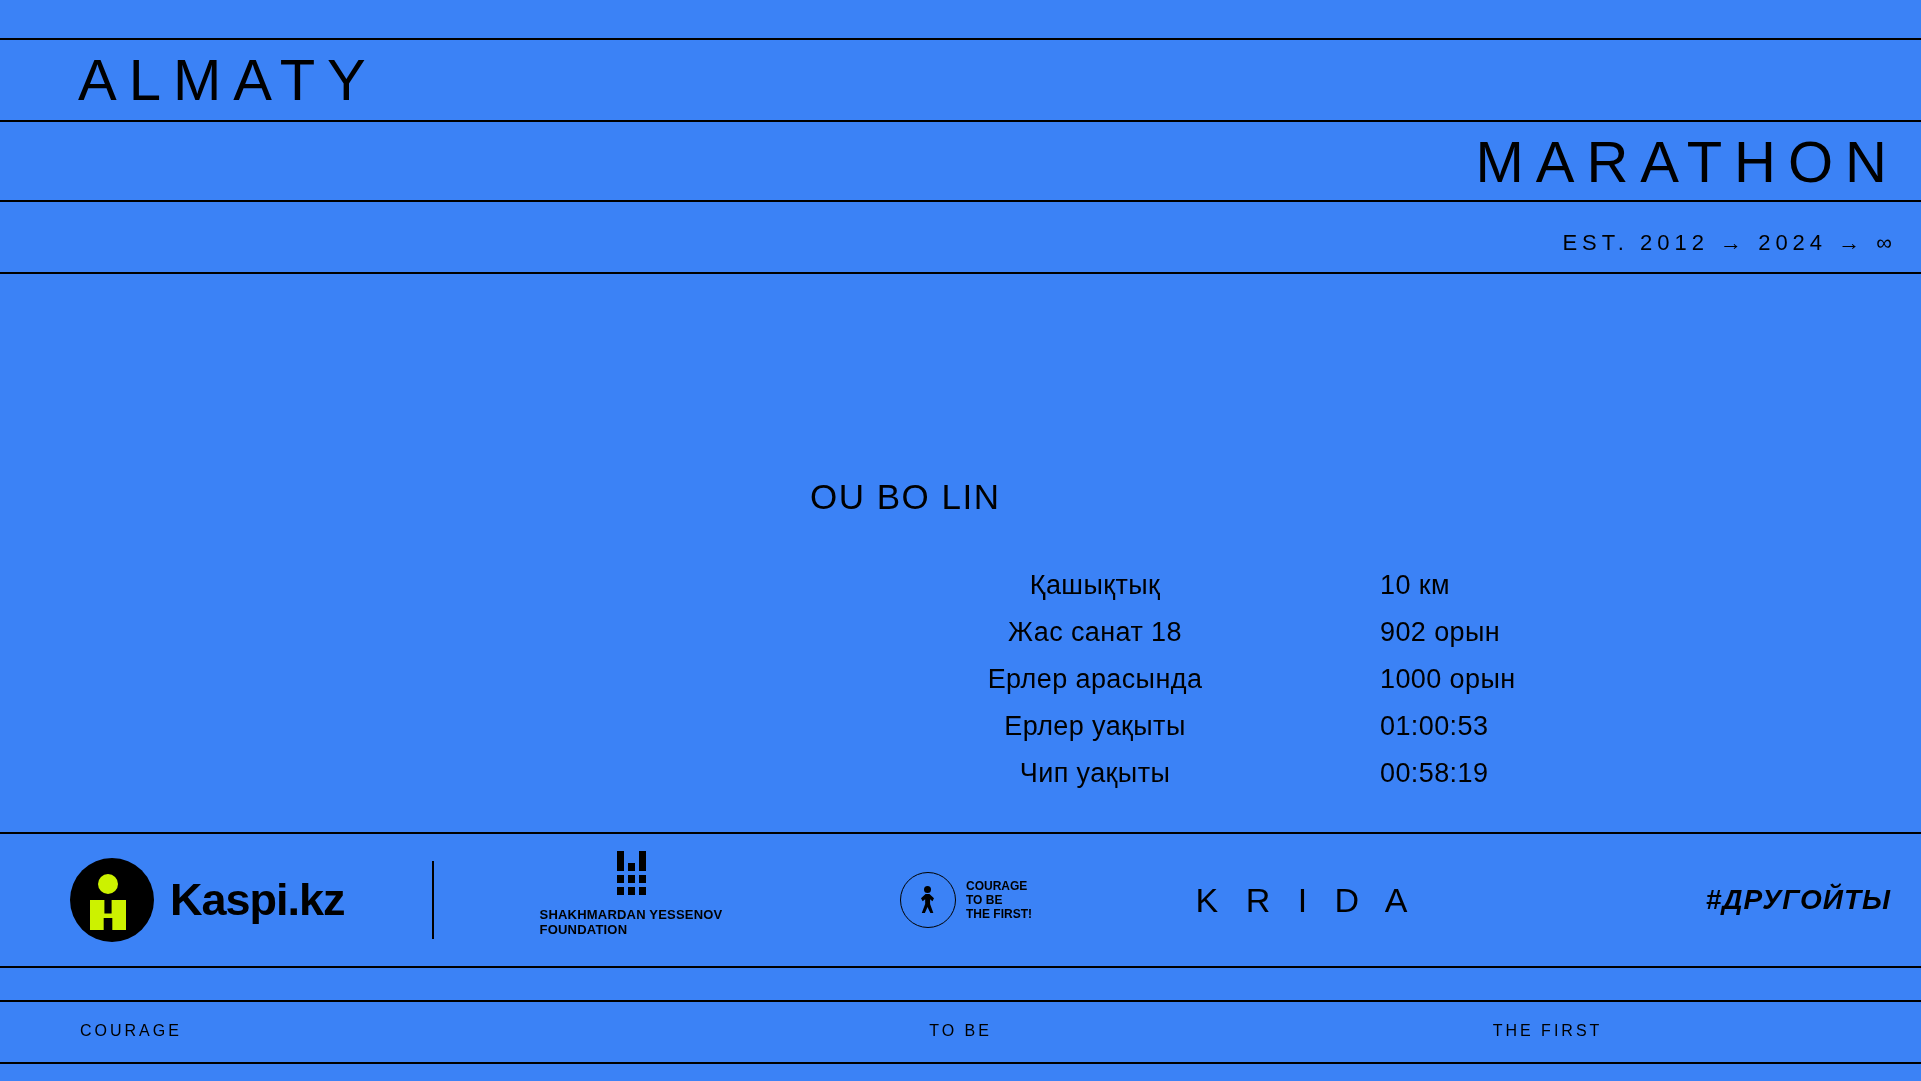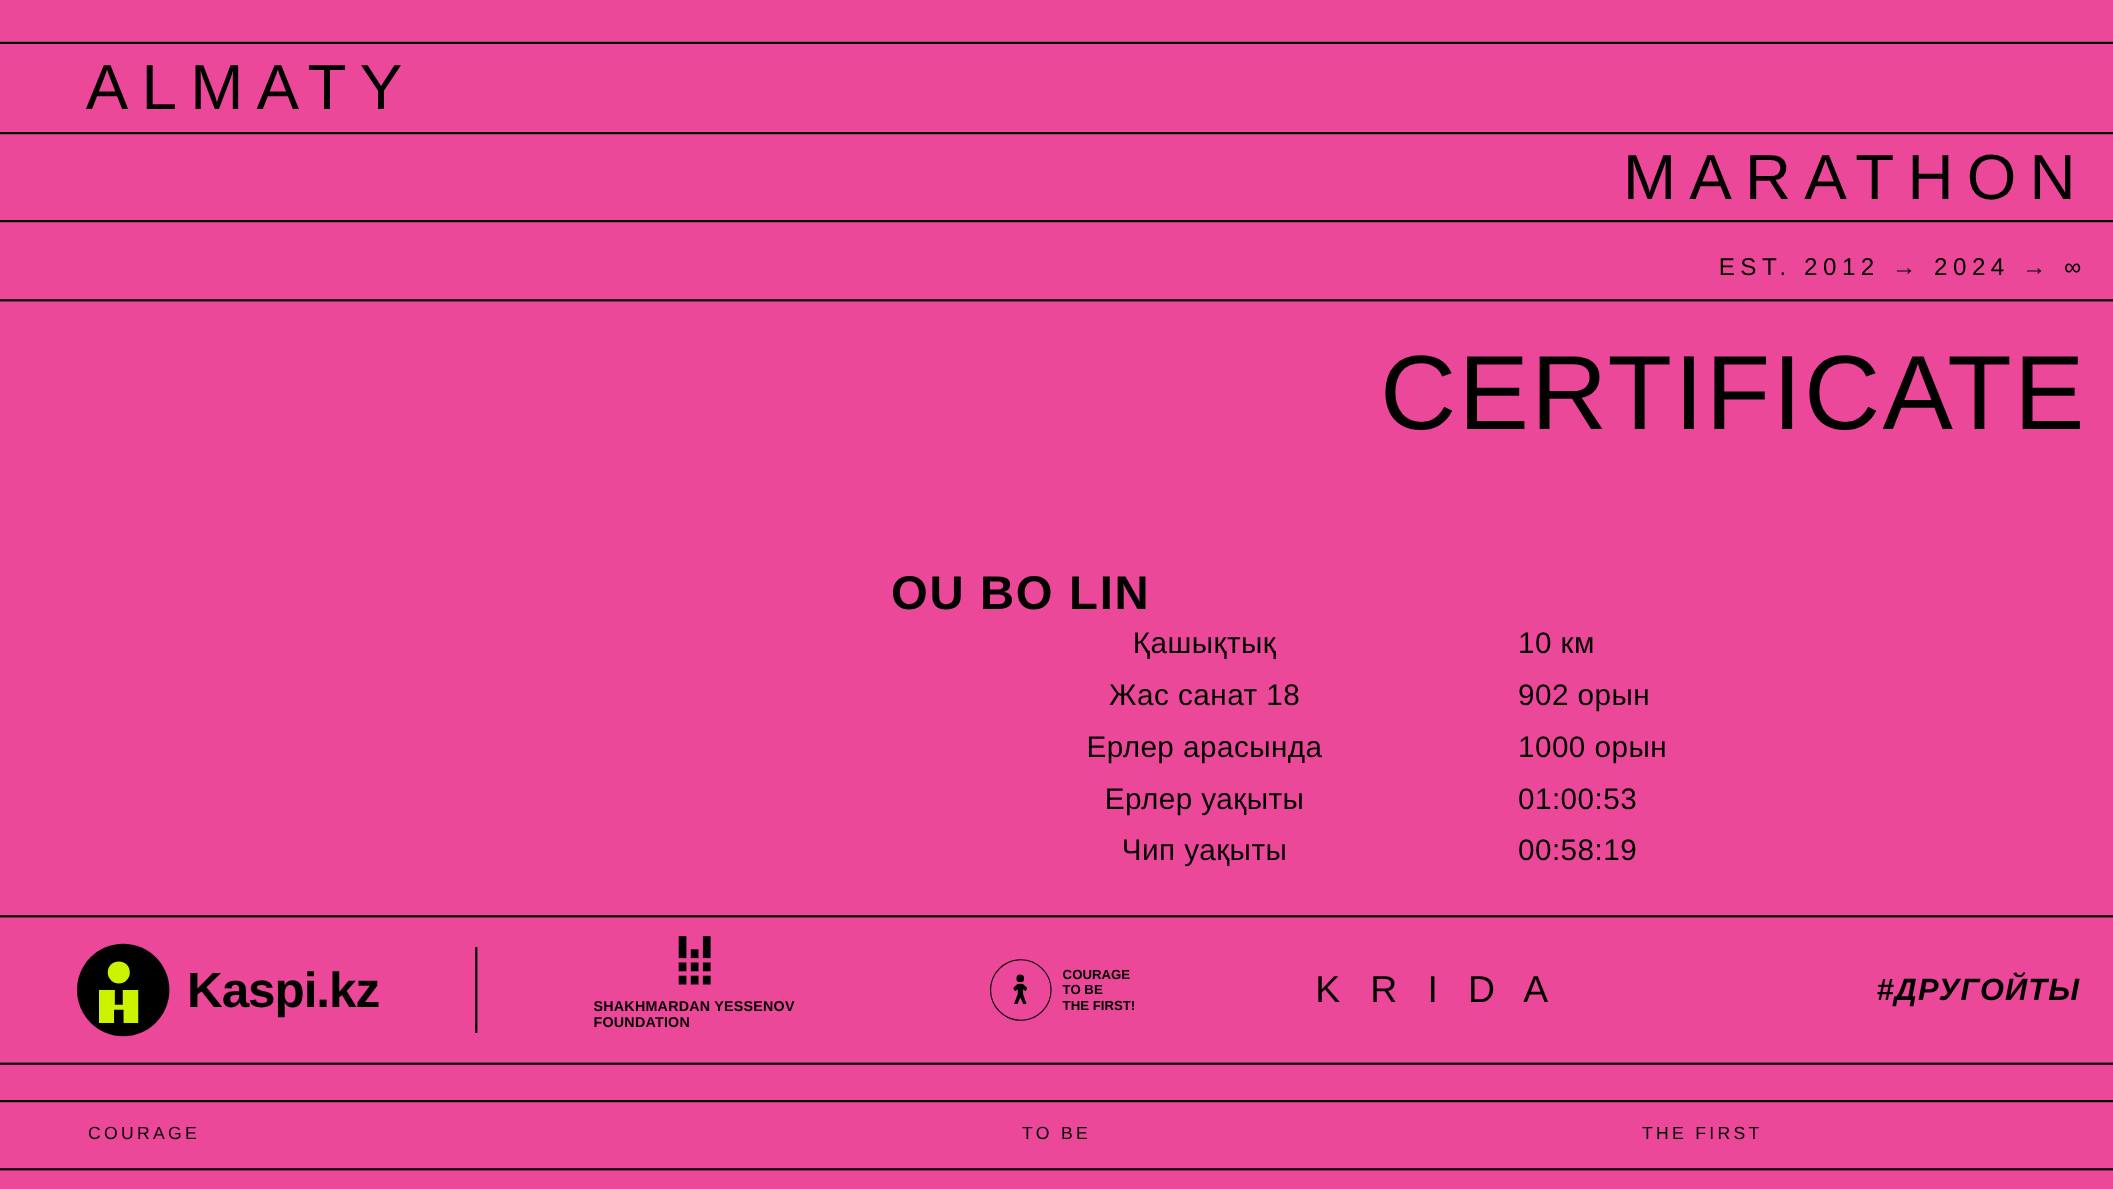--- a/index.html
+++ b/index.html
@@ -8,21 +8,21 @@
     height: 1081px;
     background: #ccf200;
     font-family: "Liberation Sans", sans-serif;
     color: #000;
     overflow: hidden;
   }
   .cert {
     position: relative;
     width: 1921px;
     height: 1081px;
-    background: #ec4899;
+    background: #3b82f6;
   }
 
   
   .rule {
     position: absolute;
     left: 0;
     width: 100%;
     height: 2px;
     background: #000;
   }
@@ -74,24 +74,23 @@
     letter-spacing: 2px;
     line-height: 104px;
     text-align: right;
     font-weight: 400;
   }
 
   .runner-name {
     position: absolute;
     left: 810px;
     top: 477px;
-    font-size: 43px;
-    font-weight: bold;
+    font-size: 35px;
+    font-weight: normal;
     letter-spacing: 1.5px;
-    margin-top: 39px;
   }
 
   .results {
     position: absolute;
     left: 810px;
     top: 570px;
     width: 940px;
   }
   .res-row {
     display: flex;
@@ -267,21 +266,20 @@
   <div class="rule r4"></div>
   <div class="rule r5"></div>
   <div class="rule r6"></div>
   <div class="rule r7"></div>
   <div class="rule r8"></div>
 
   <div class="almaty">ALMATY</div>
   <div class="marathon">MARATHON</div>
   <div class="est">EST. 2012 → 2024 → ∞</div>
 
-  <div class="title">CERTIFICATE</div>
 
   <div class="runner-name">OU BO LIN</div>
 
   <div class="results">
     <div class="res-row">
       <div class="res-label">Қашықтық</div>
       <div class="res-value">10 км</div>
     </div>
     <div class="res-row">
       <div class="res-label">Жас санат 18</div>

